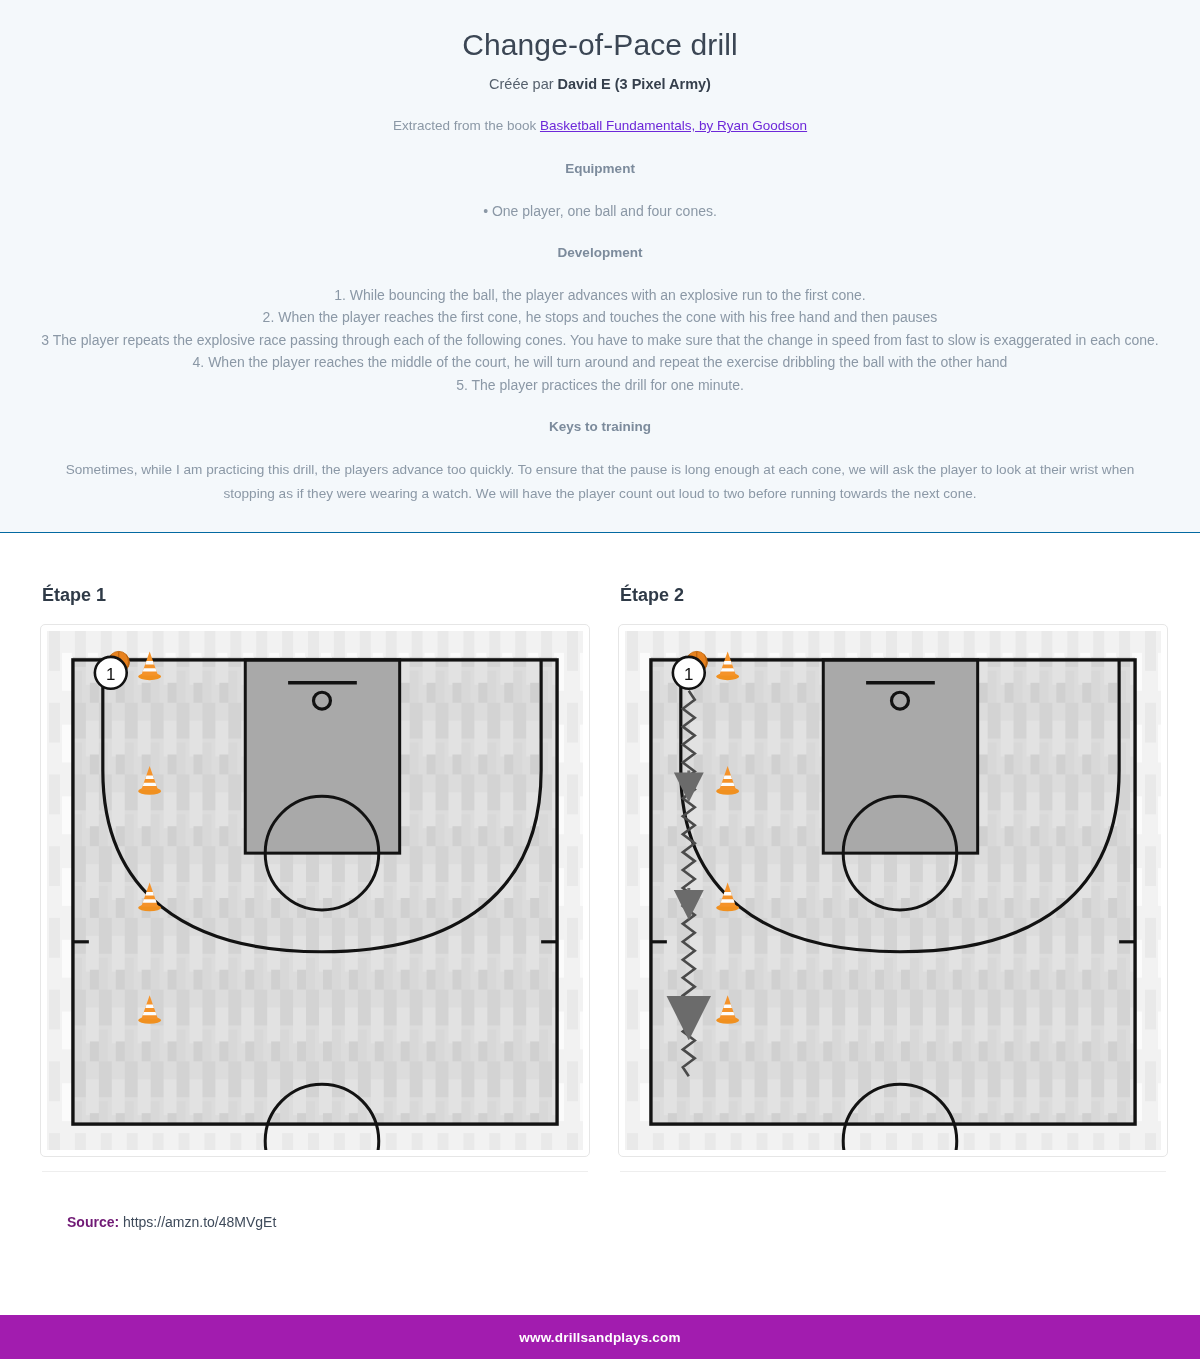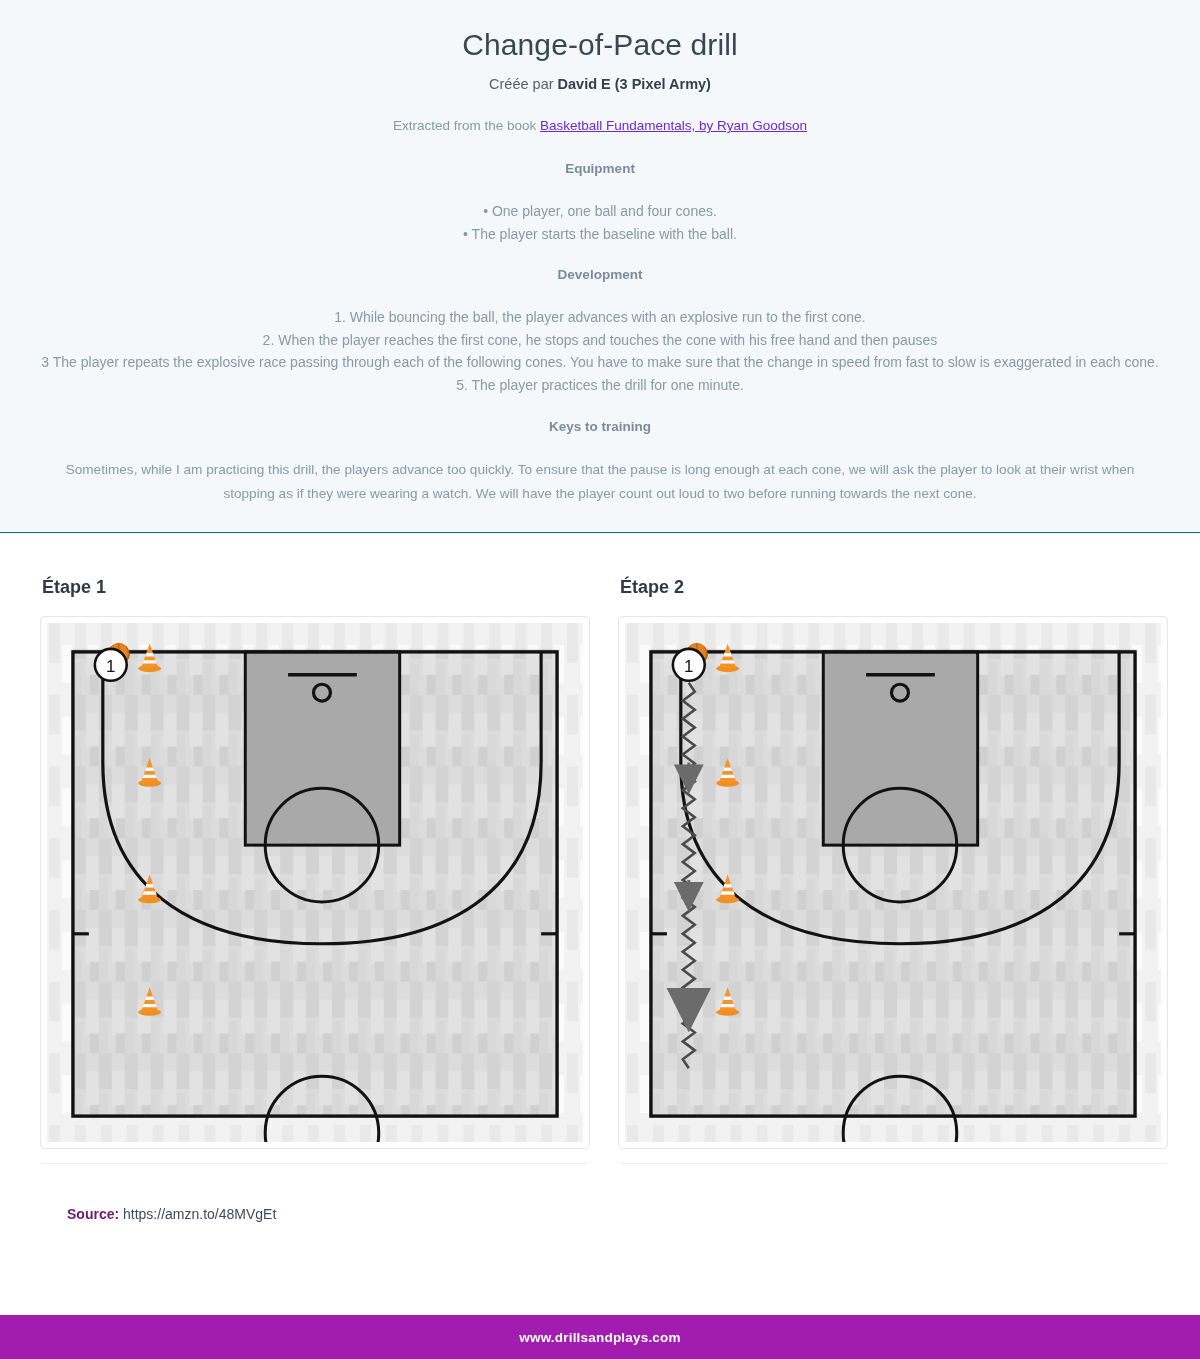--- a/index.html
+++ b/index.html
@@ -66,21 +66,21 @@
   .steps-wrap {
     display: flex;
     padding: 28px 40px 0 40px;
     gap: 28px;
   }
   .step-col { width: 550px; }
   .step-title {
     font-size: 18px;
     font-weight: bold;
     color: #2f3a47;
-    margin: 16px 0 18px 2px;
+    margin: 24px 0 18px 2px;
   }
   .court-card {
     width: 550px;
     height: 533px;
     border: 1px solid #e6e6e6;
     border-radius: 5px;
     background: #ffffff;
     padding: 6px;
     position: relative;
     overflow: hidden;
@@ -126,28 +126,28 @@
   <div class="byline">
     <span>Créée par </span><b>David E (3 Pixel Army)</b>
   </div>
 
   <div class="extracted">
     <span>Extracted from the book </span><span class="booklink">Basketball Fundamentals, by Ryan Goodson</span>
   </div>
 
   <div class="section-heading">Equipment</div>
   <div class="body-line">• One player, one ball and four cones.</div>
-  <div class="body-line">• The player starts the baseline with the ball.</div>
 
   <div class="block-gap"></div>
 
   <div class="section-heading">Development</div>
   <div class="body-line">1. While bouncing the ball, the player advances with an explosive run to the first cone.</div>
   <div class="body-line">2. When the player reaches the first cone, he stops and touches the cone with his free hand and then pauses</div>
   <div class="body-line">3 The player repeats the explosive race passing through each of the following cones. You have to make sure that the change in speed from fast to slow is exaggerated in each cone.</div>
+  <div class="body-line">4. When the player reaches the middle of the court, he will turn around and repeat the exercise dribbling the ball with the other hand</div>
   <div class="body-line">5. The player practices the drill for one minute.</div>
 
   <div class="block-gap"></div>
 
   <div class="section-heading">Keys to training</div>
   <div class="keys-text">Sometimes, while I am practicing this drill, the players advance too quickly. To ensure that the pause is long enough at each cone, we will ask the player to look at their wrist when stopping as if they were wearing a watch. We will have the player count out loud to two before running towards the next cone.</div>
 
 </div>
 
 <div class="steps-wrap">

